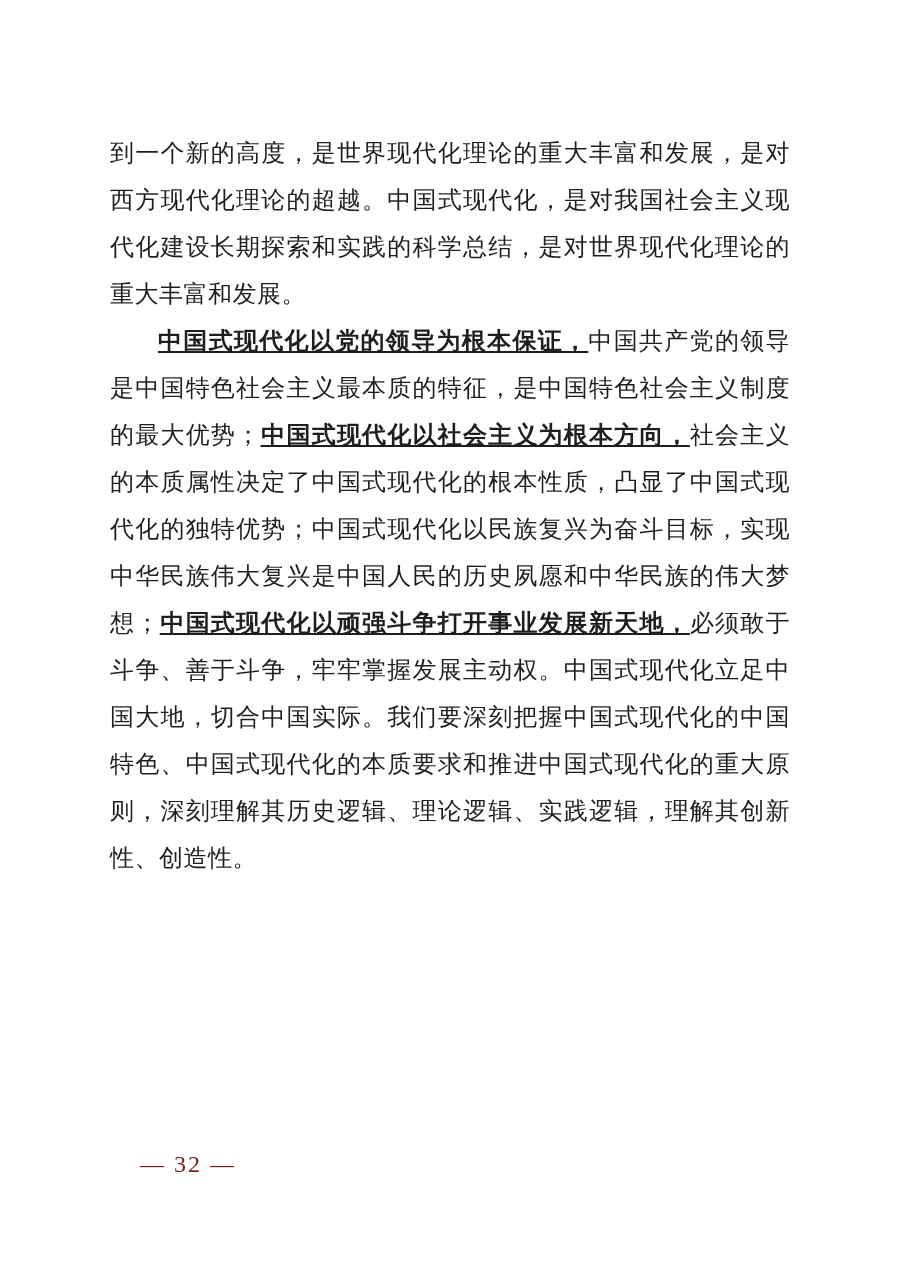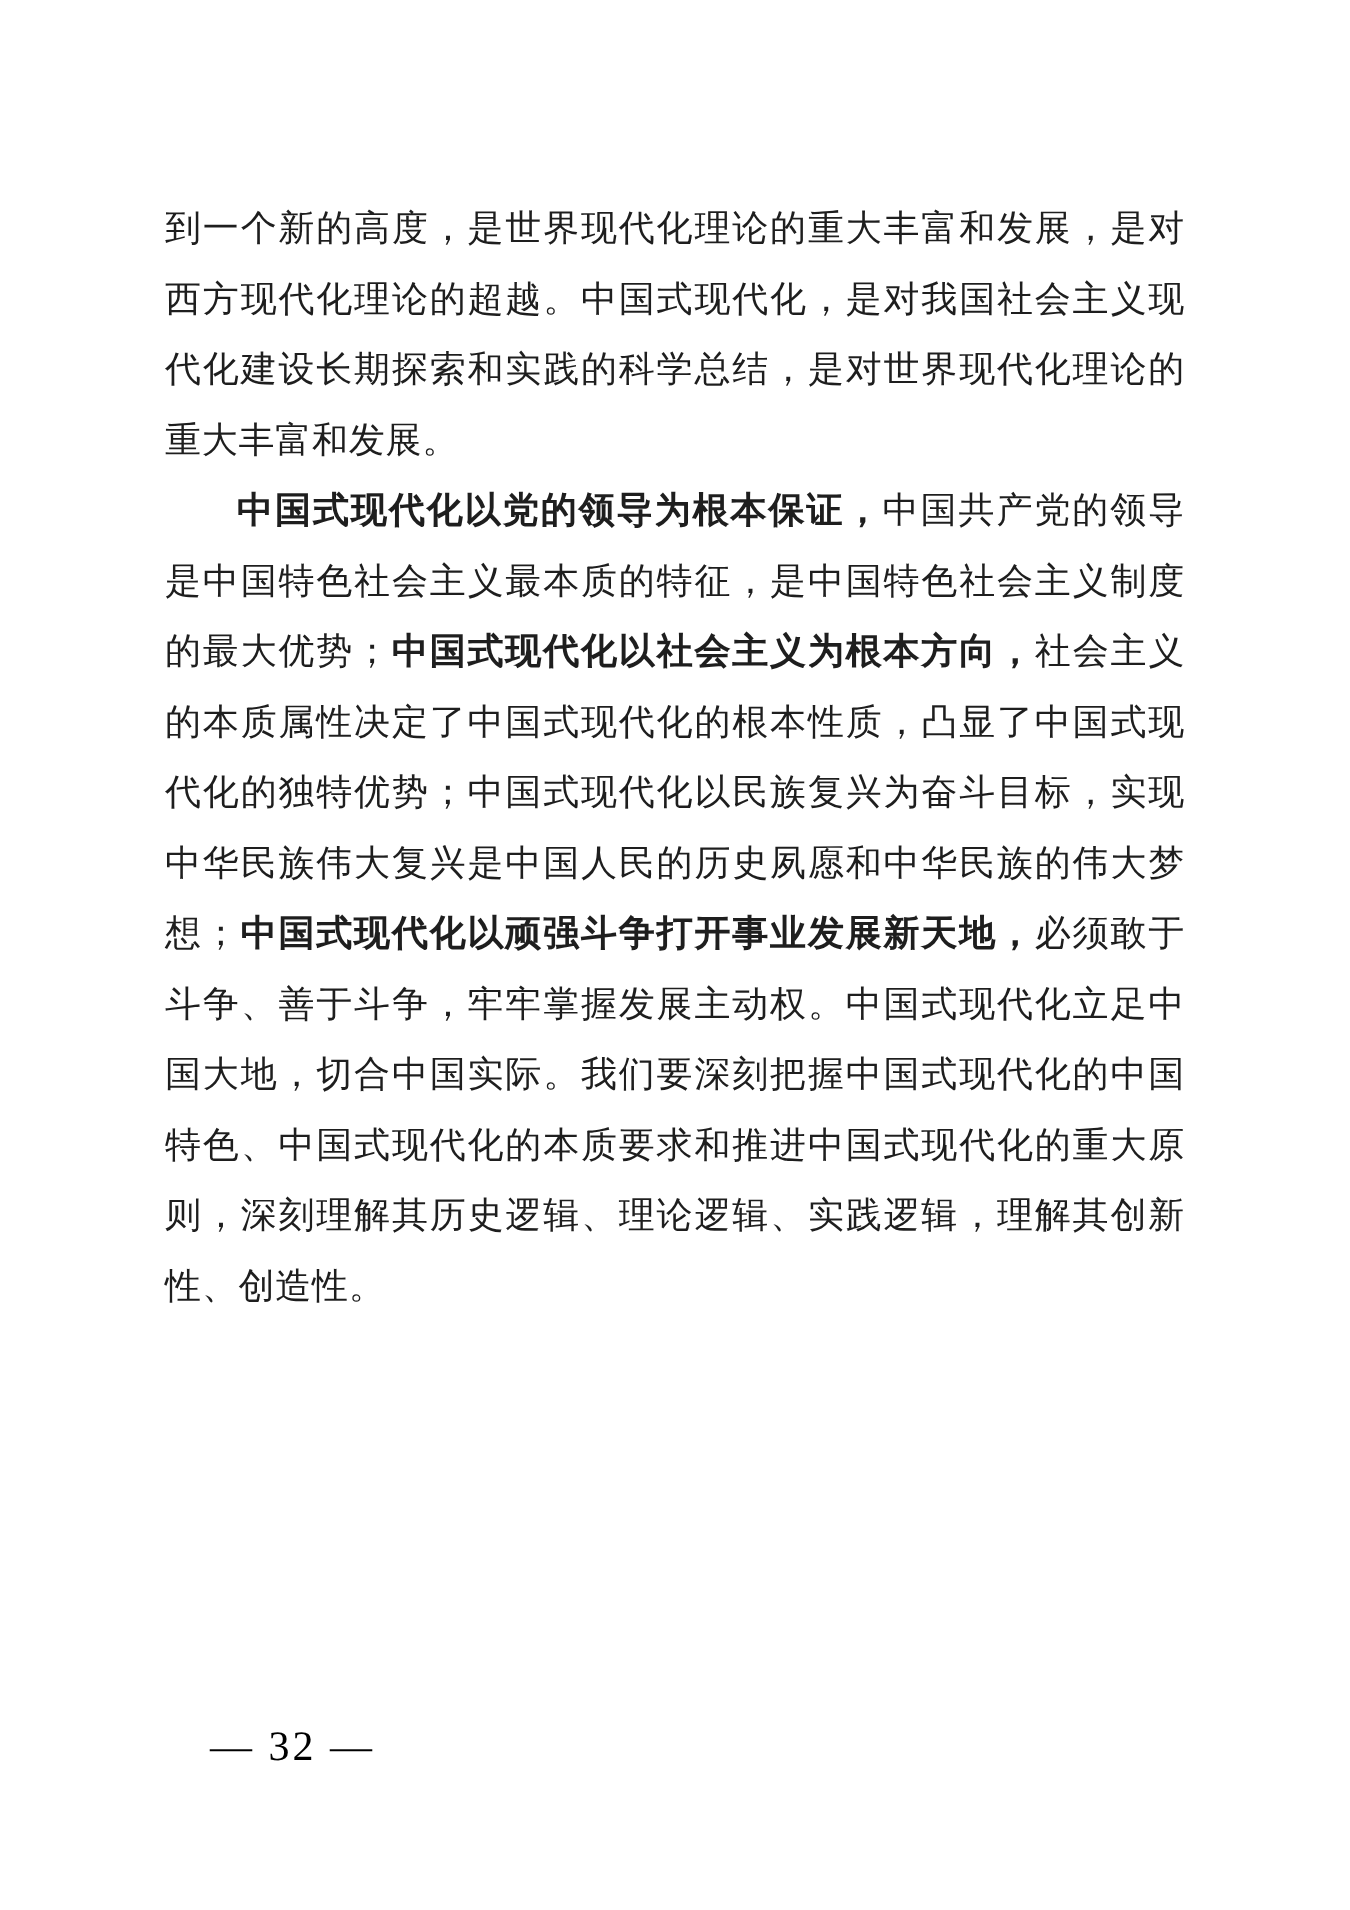--- a/index.html
+++ b/index.html
@@ -27,29 +27,29 @@
     font-size: 24px;
     line-height: 47px;
     text-align: justify;
     letter-spacing: 0.5px;
     word-break: break-all;
   }
   p.para.indent {
     text-indent: 2em;
   }
   .run { font-weight: normal; }
-  .run.bold { font-weight: bold; }
+  .run.bold { font-weight: bold; text-decoration: underline; }
   .footer {
     position: absolute;
     left: 140px;
     top: 1141px;
-    font-size: 28px;
+    font-size: 24px;
     line-height: 47px;
     letter-spacing: 2px;
-    color: #000000;
+    color: #7f1d1d;
   }
 </style>
 </head>
 <body>
 
 <div class="page">
   <main class="content">
 
   <p class="para"><span class="run">到一个新的高度，是世界现代化理论的重大丰富和发展，是对西方现代化理论的超越。中国式现代化，是对我国社会主义现代化建设长期探索和实践的科学总结，是对世界现代化理论的重大丰富和发展。</span></p>
       <p class="para indent"><span class="run bold">中国式现代化以党的领导为根本保证，</span><span class="run">中国共产党的领导是中国特色社会主义最本质的特征，是中国特色社会主义制度的最大优势；</span><span class="run bold">中国式现代化以社会主义为根本方向，</span><span class="run">社会主义的本质属性决定了中国式现代化的根本性质，凸显了中国式现代化的独特优势；中国式现代化以民族复兴为奋斗目标，实现中华民族伟大复兴是中国人民的历史夙愿和中华民族的伟大梦想；</span><span class="run bold">中国式现代化以顽强斗争打开事业发展新天地，</span><span class="run">必须敢于斗争、善于斗争，牢牢掌握发展主动权。中国式现代化立足中国大地，切合中国实际。我们要深刻把握中国式现代化的中国特色、中国式现代化的本质要求和推进中国式现代化的重大原则，深刻理解其历史逻辑、理论逻辑、实践逻辑，理解其创新性、创造性。</span></p>

